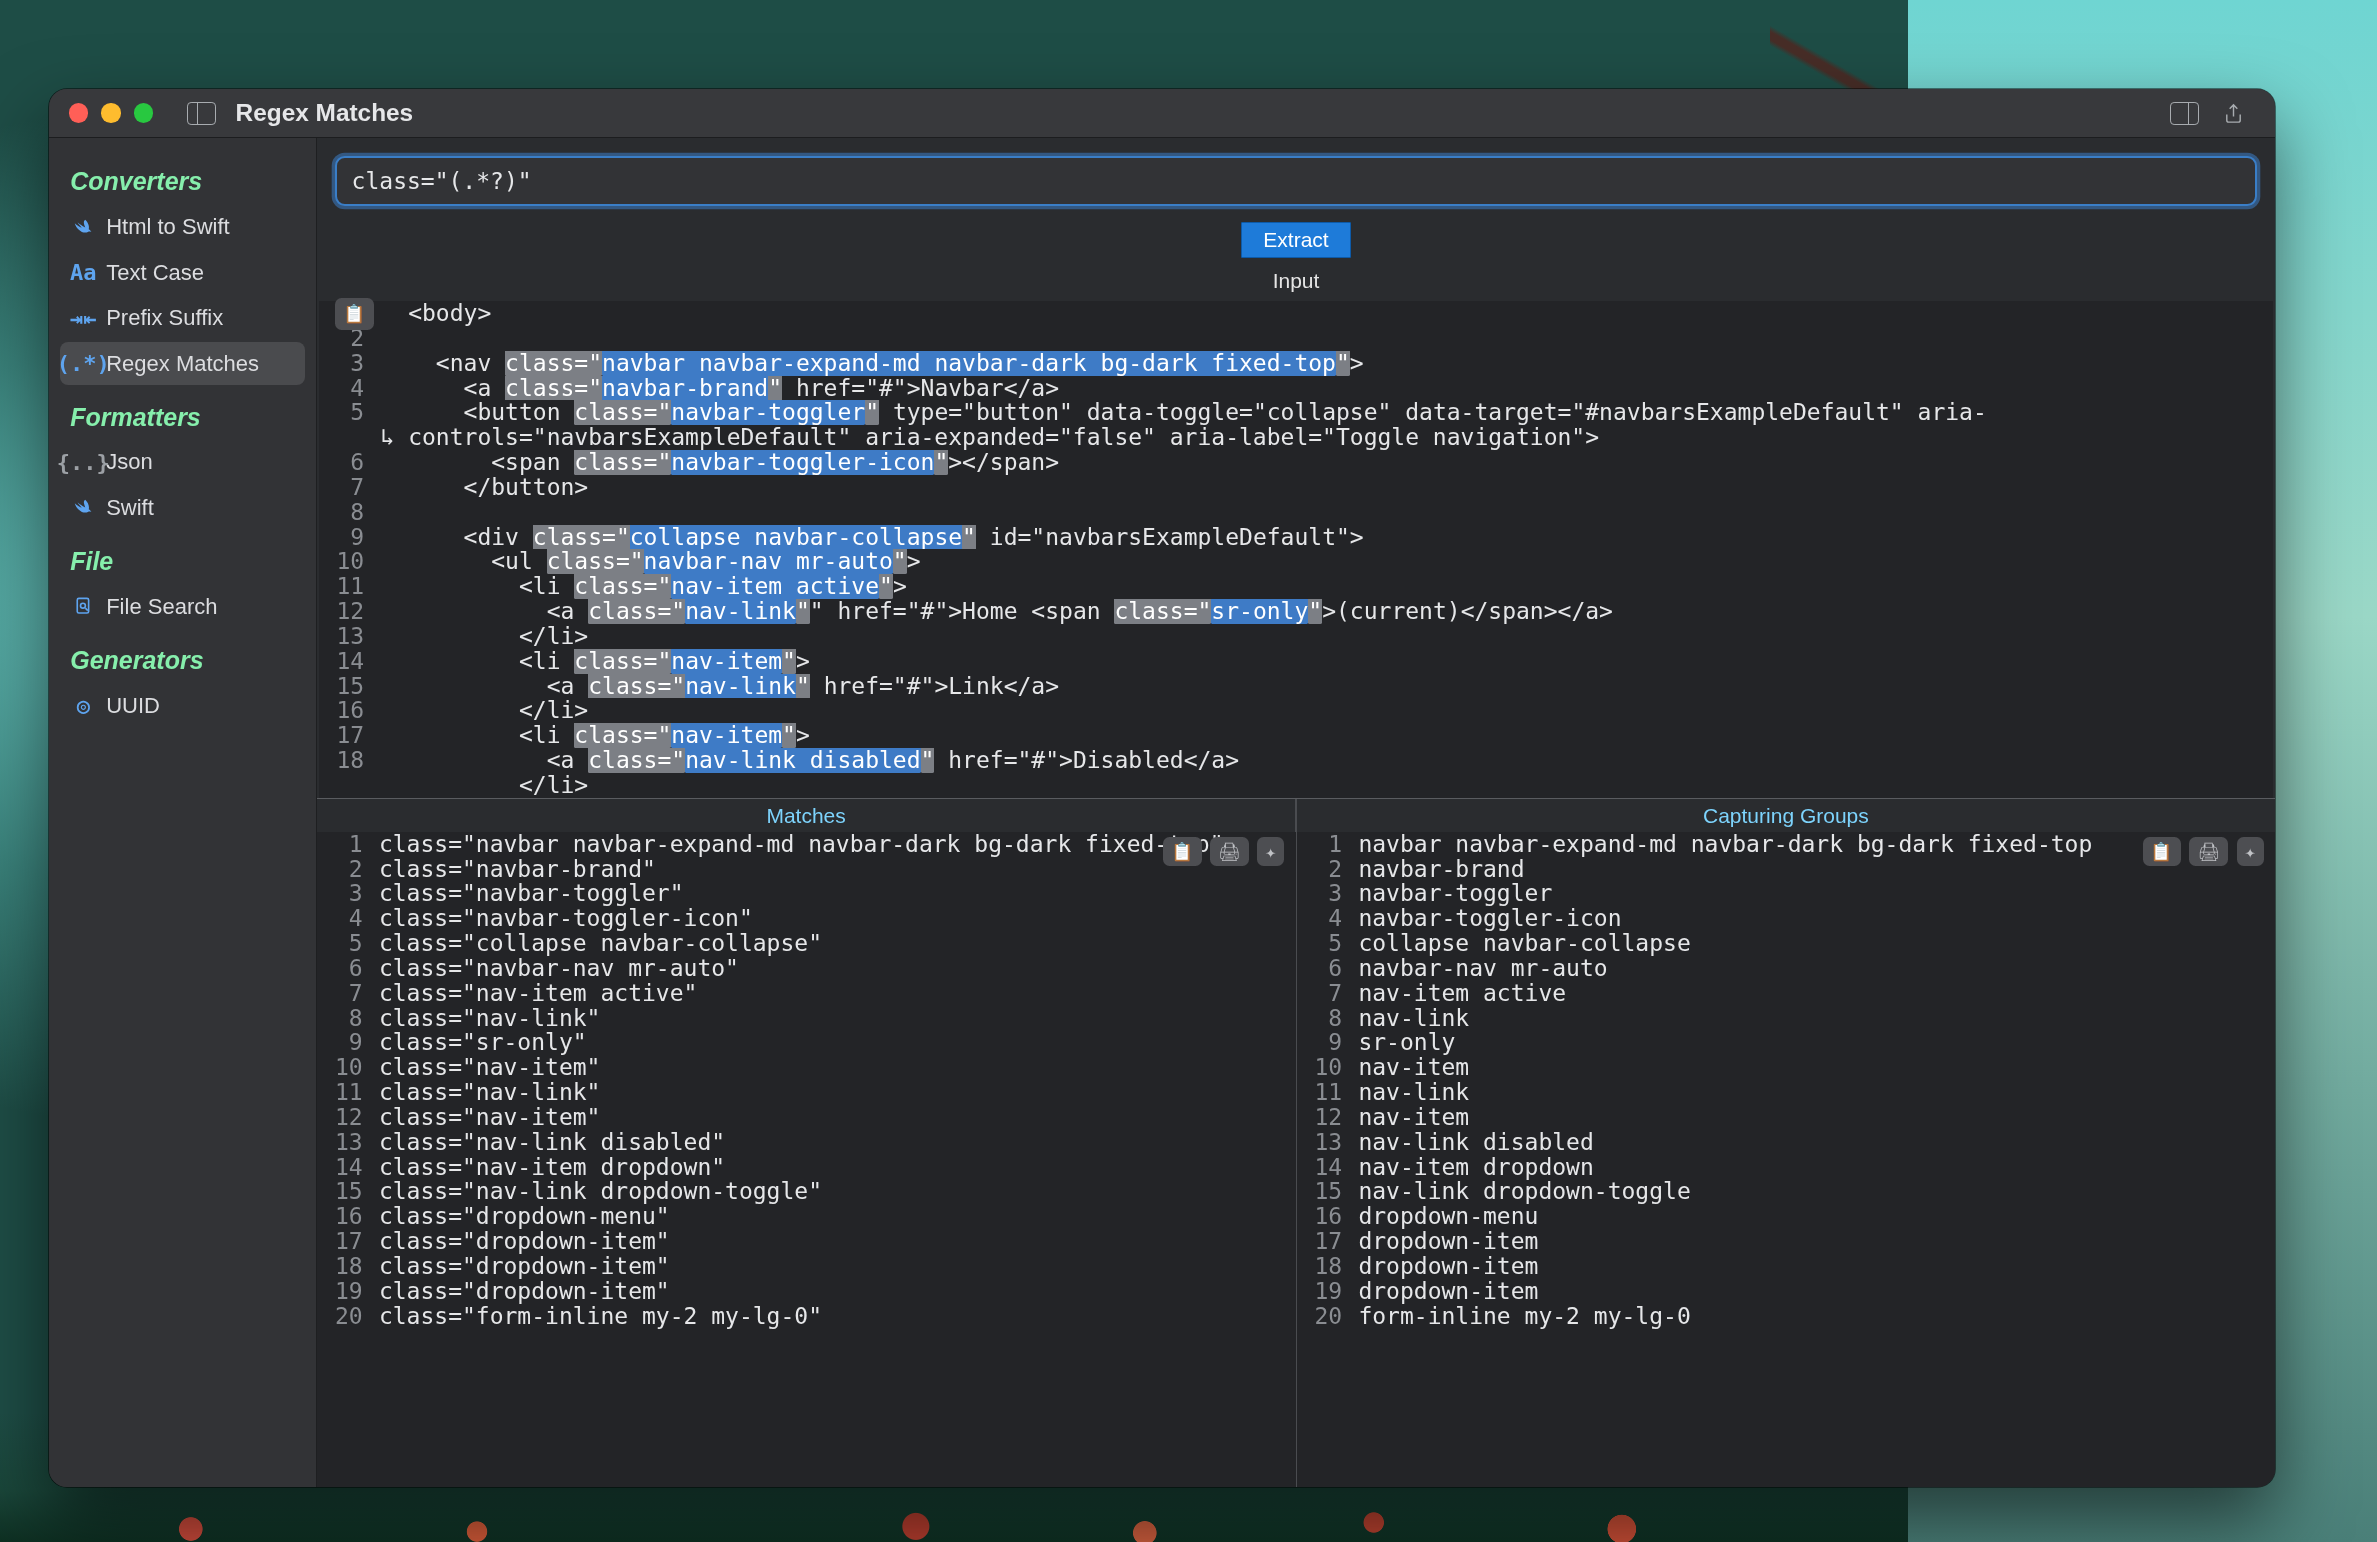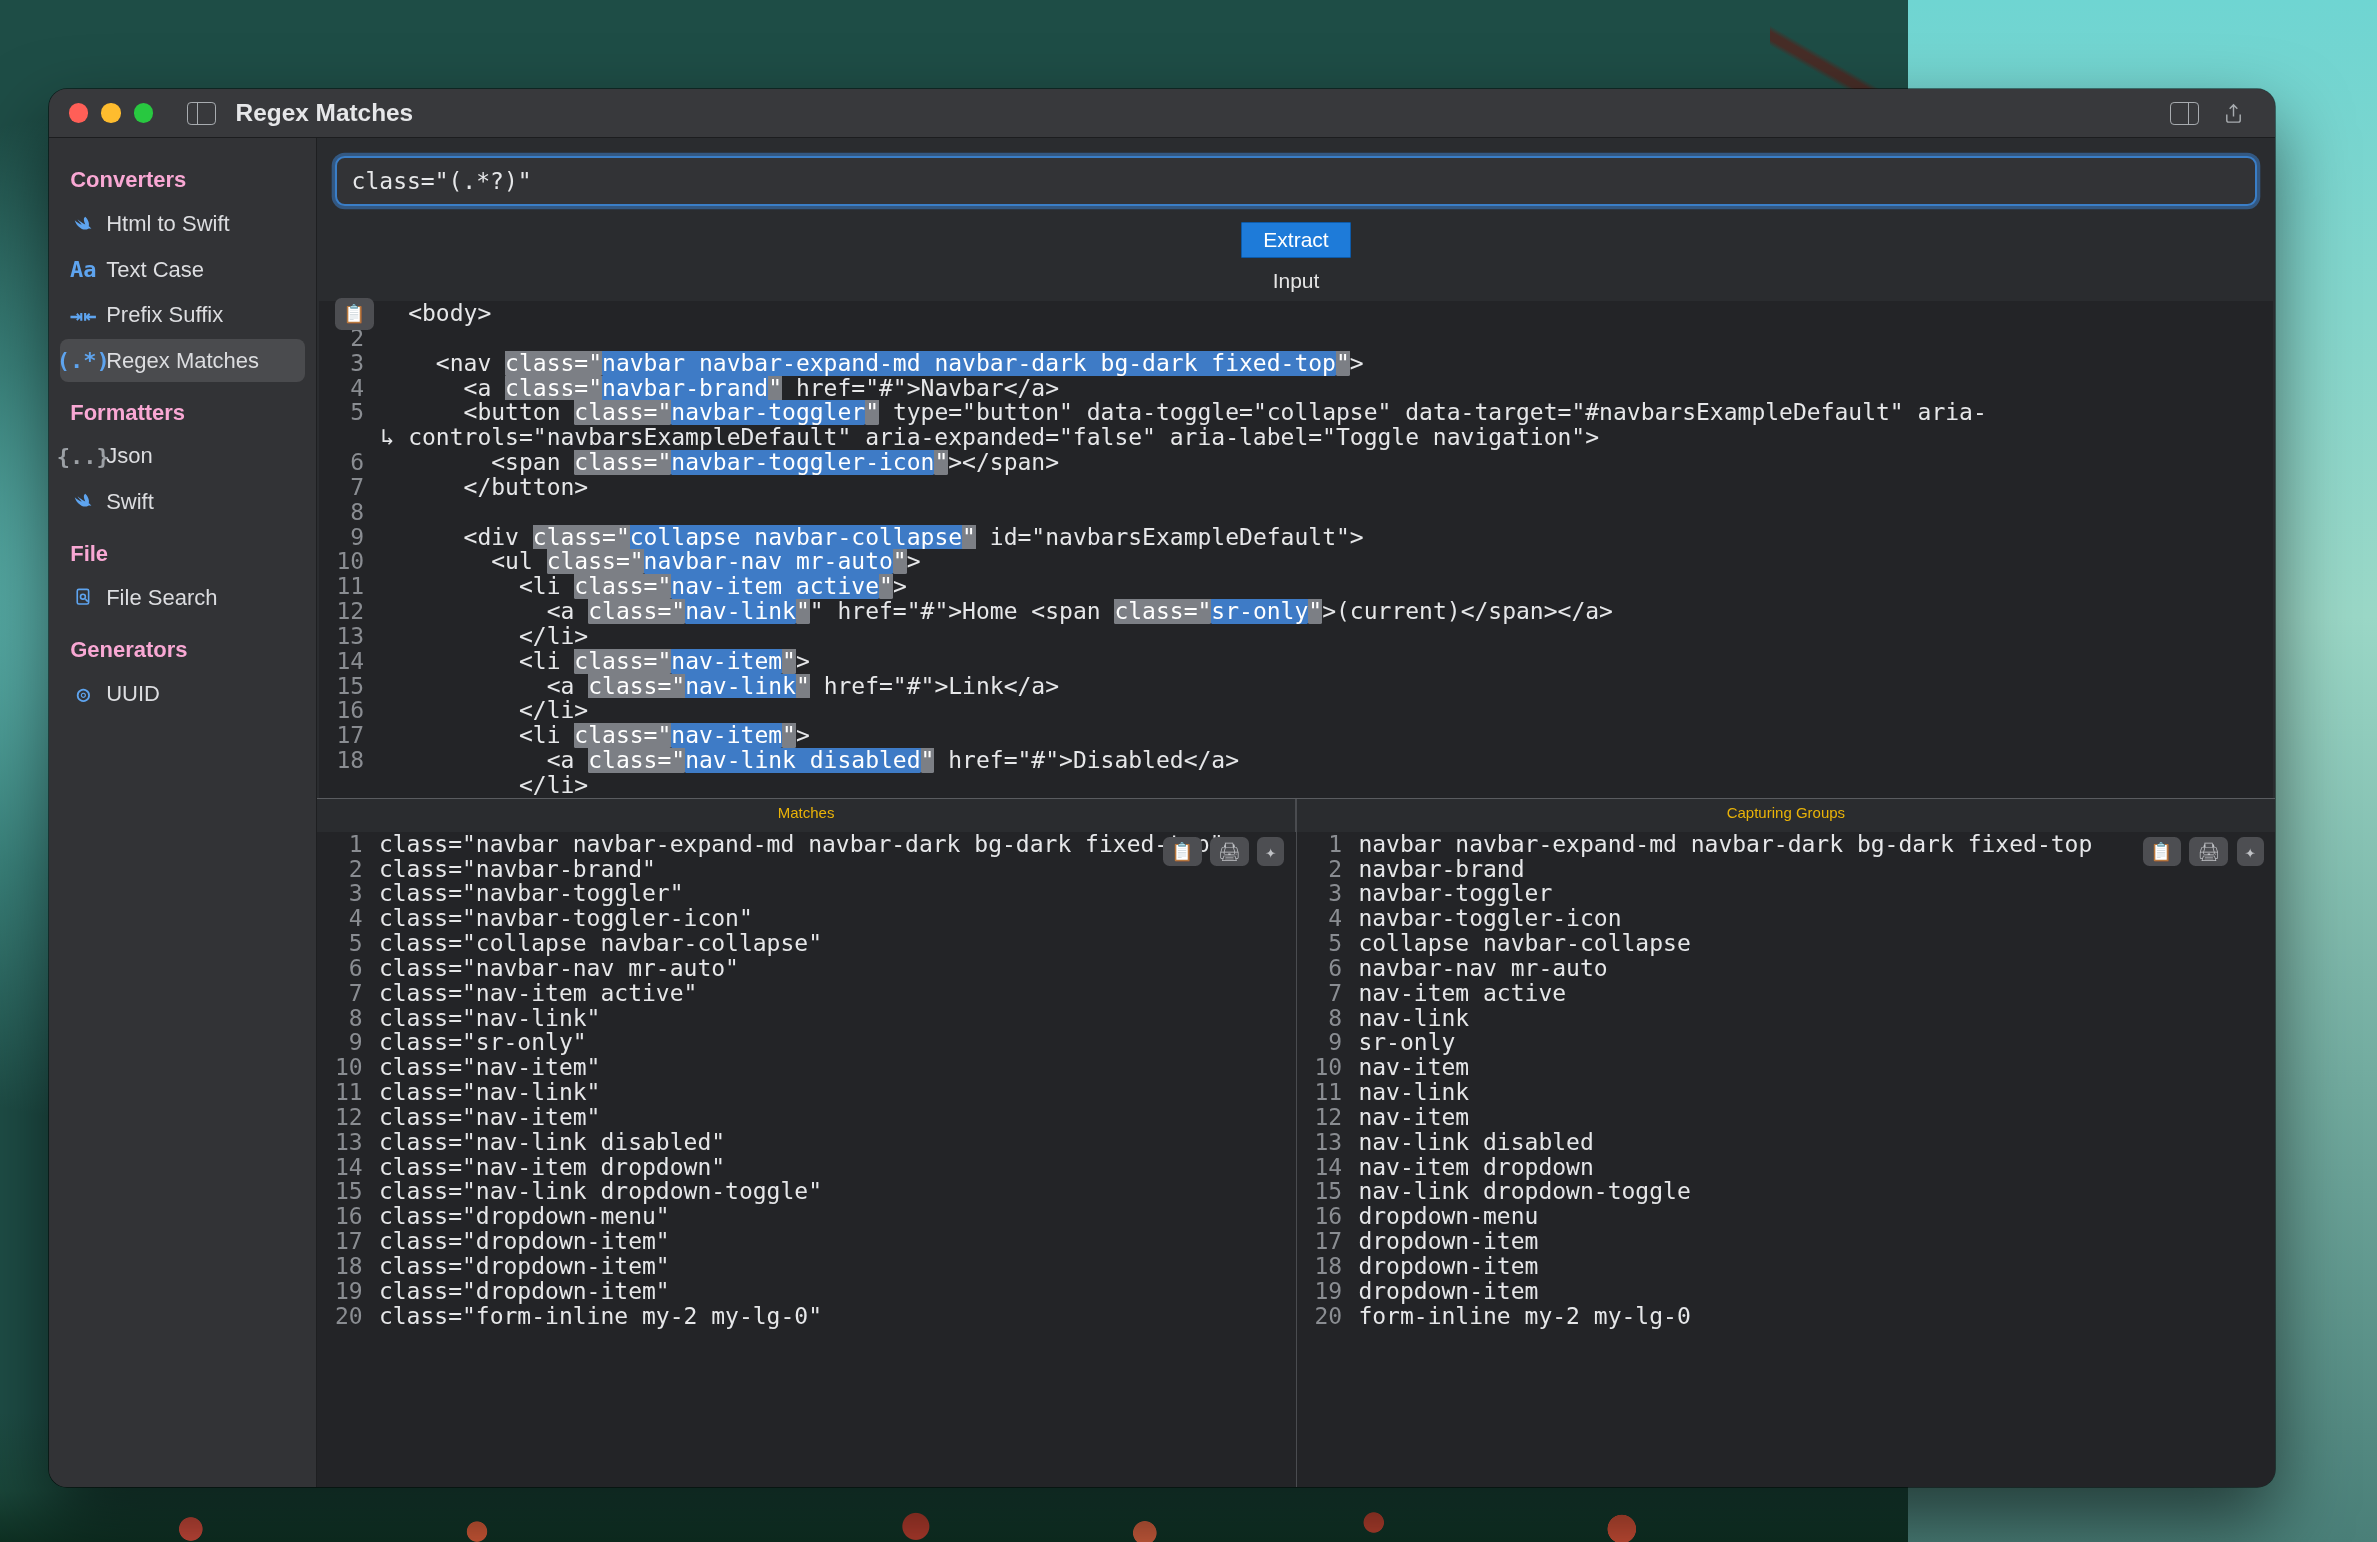--- a/index.html
+++ b/index.html
@@ -75,21 +75,21 @@
 
   
   .sidebar {
     width:268px;
     background:#323336;
     border-right:0.8px solid #1e1f21;
     padding:14.6px 11.4px;
     display:flex; flex-direction:column; gap:3.3px;
     font-size:22px;
   }
-  .section-header { color:#f9a8d4; font-weight:600; font-size:22px; padding:14.6px 9.8px 6.5px; }
+  .section-header { color:#86efac; font-weight:600; font-size:25px; padding:14.6px 9.8px 6.5px;font-style:italic; }
   .nav-item { display:flex; align-items:center; gap:11.4px; padding:8.1px 11.4px; border-radius:8.1px; color:#dcdde0; cursor:pointer; }
   .nav-item.selected { background:#4a4b4e; }
   .nav-icon { width:23px; height:23px; display:flex; align-items:center; justify-content:center; color:#5ea4ef; font-family:monospace; font-weight:700; }
   .nav-icon.grey{color:#9ca0a5;}
 
   
   .main { flex:1; display:flex; flex-direction:column; min-width:0; background:#2a2c2f; }
 
   .regex-input-wrap { padding:18px 18px 0; }
   .regex-input {
@@ -135,21 +135,21 @@
   }
   .editor .row { display:flex; }
   .editor .gutter { width:57px; text-align:right; padding-right:11.4px; color:#8a8d92; user-select:none; }
   .editor .code { flex:1; padding-left:4.9px; overflow:hidden; }
   .hl-attr { background:#7c7f85; color:#fff; border-radius:1.6px; }
   .hl-val  { background:#3e7bc6; color:#fff; border-radius:1.6px; }
 
   .splitter { height:1.6px; background:#5a5c60; }
 
   .results-header { display:flex; height:32.5px; }
-  .results-header .col { flex:1; text-align:center; color:#eab308; font-size:15px; padding-top:4.9px; position:relative; }
+  .results-header .col { flex:1; text-align:center; color:#7dd3fc; font-size:21px; padding-top:4.9px; position:relative; }
   .results-header .divider { width:1.6px; background:#4a4c50; }
 
   .results { flex:1; display:flex; min-height:0; }
   .results .pane {
     flex:1; position:relative;
     background:#232427;
     font-family:"SF Mono", Menlo, monospace;
     font-size:23px; line-height:1.08;
     color:#e6e7e9;
     overflow:hidden;

